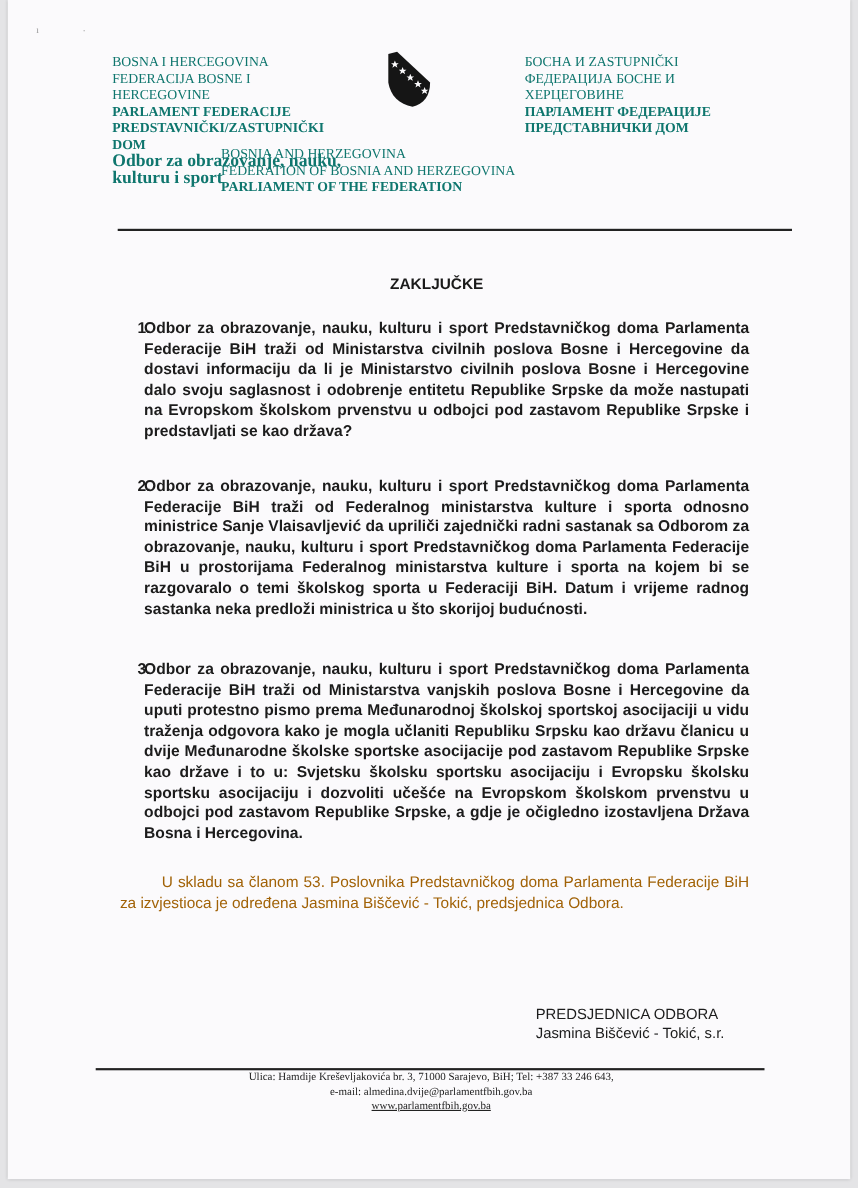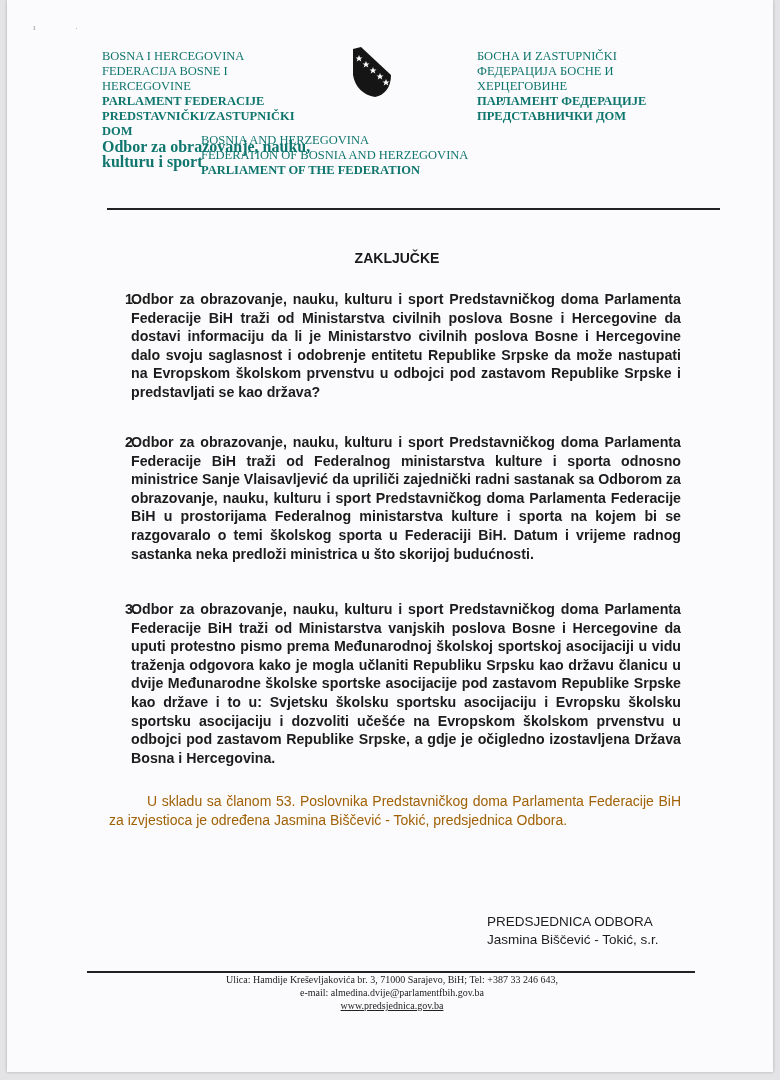--- a/index.html
+++ b/index.html
@@ -99,15 +99,15 @@
   <div class="sig">
     <div>PREDSJEDNICA ODBORA</div>
     <div>Jasmina Biščević - Tokić, s.r.</div>
   </div>
 
   <div class="rule rule-bottom"></div>
 
   <div class="footer">
     <div>Ulica: Hamdije Kreševljakovića br. 3, 71000 Sarajevo, BiH; Tel: +387 33 246 643,</div>
     <div>e-mail: almedina.dvije@parlamentfbih.gov.ba</div>
-    <div class="url">www.predsjednica.gov.ba</div>
+    <div class="url">www.parlamentfbih.gov.ba</div>
   </div>
 </div>
 
 </body></html>

